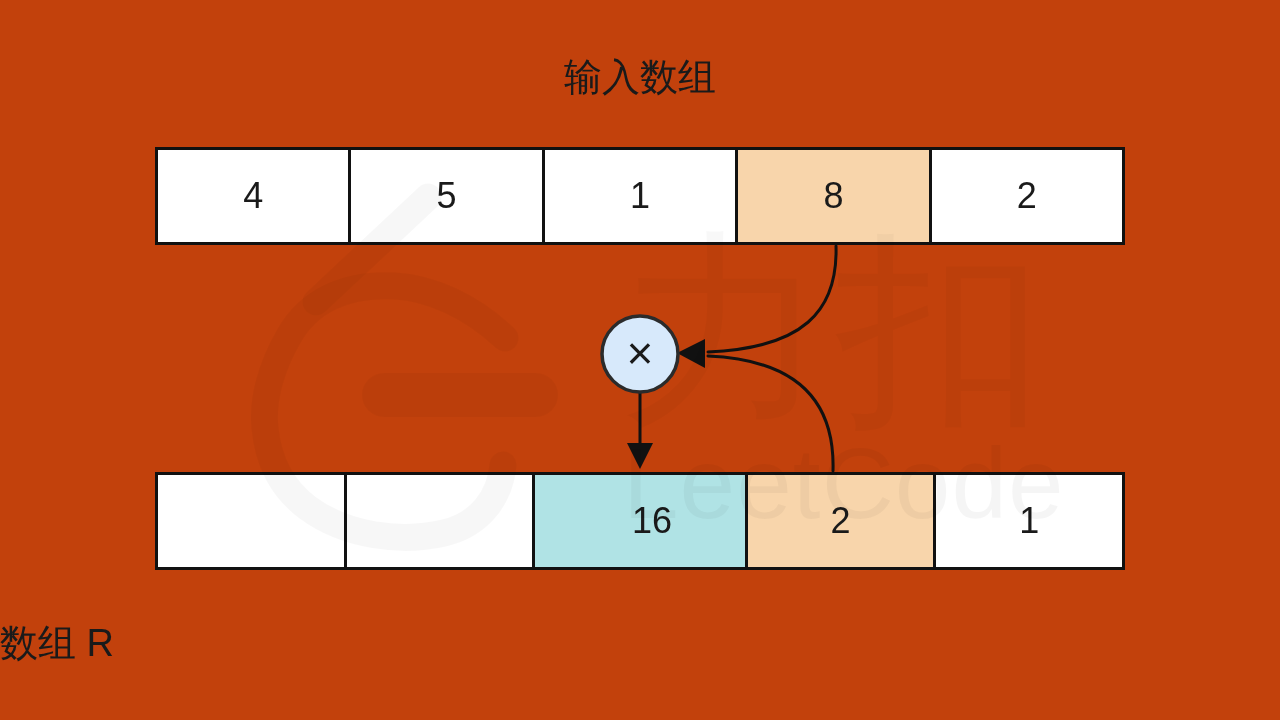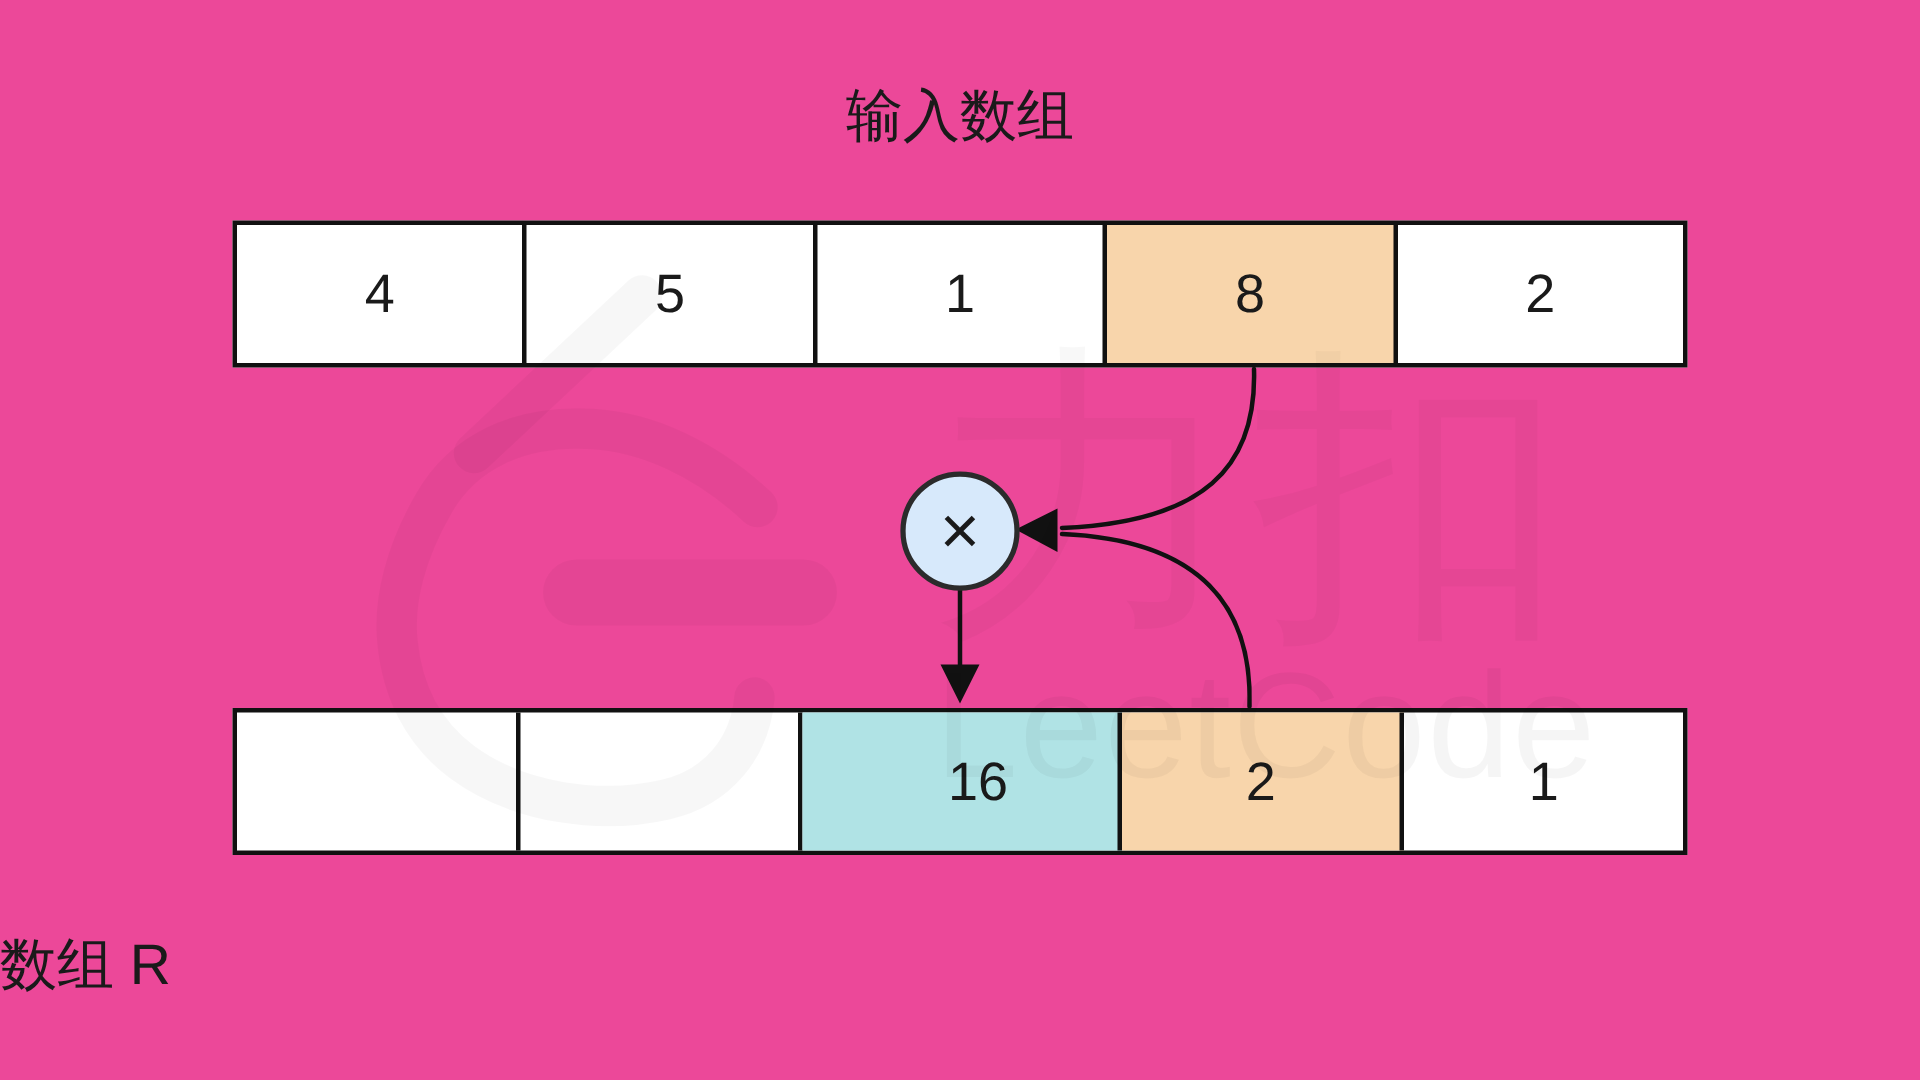--- a/index.html
+++ b/index.html
@@ -5,21 +5,21 @@
   html, body { margin: 0; padding: 0; }
   body {
     width: 1280px; height: 720px;
     background: #ffffff;
     font-family: "Liberation Sans", "DejaVu Sans", sans-serif;
     overflow: hidden;
   }
   .canvas {
     position: relative;
     width: 1280px; height: 720px;
-    background: #ec4899;
+    background: #c2410c;
   }
   .diagram-title {
     position: absolute;
     top: 52px; left: 0; right: 0;
     text-align: center;
     font-size: 38px;
     color: #1a1a1a;
     z-index: 1;
   }
   .diagram-label {

